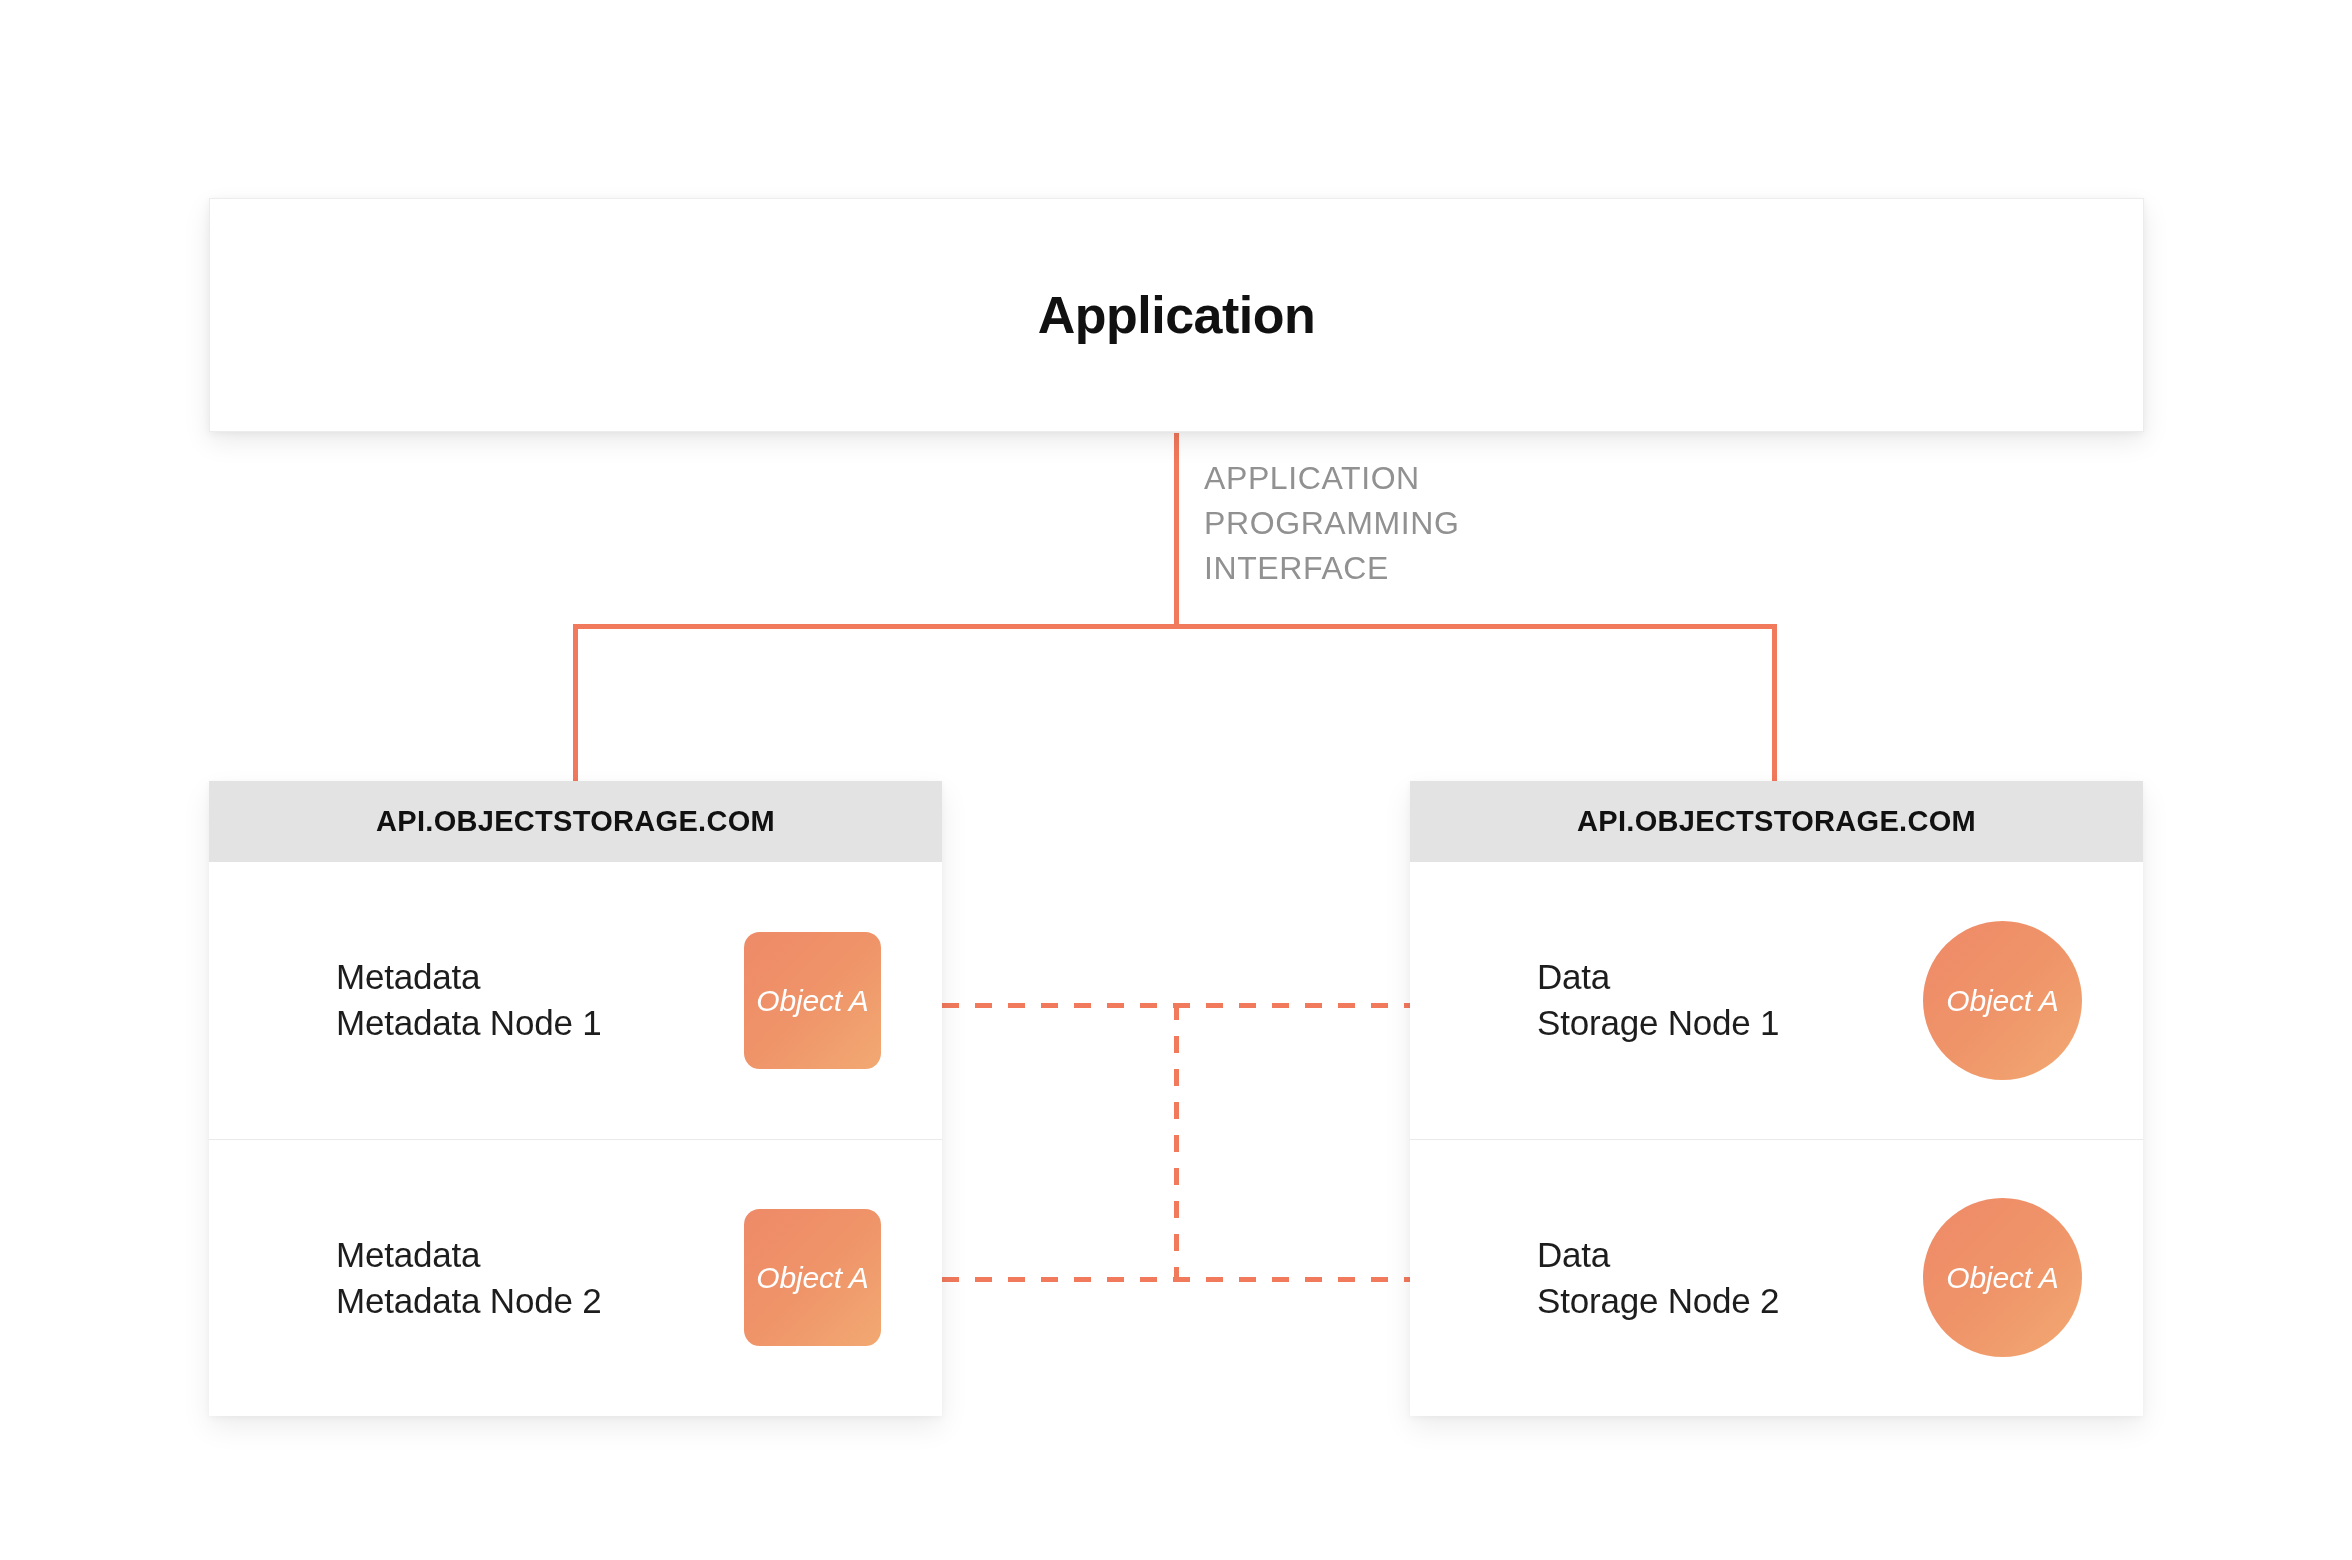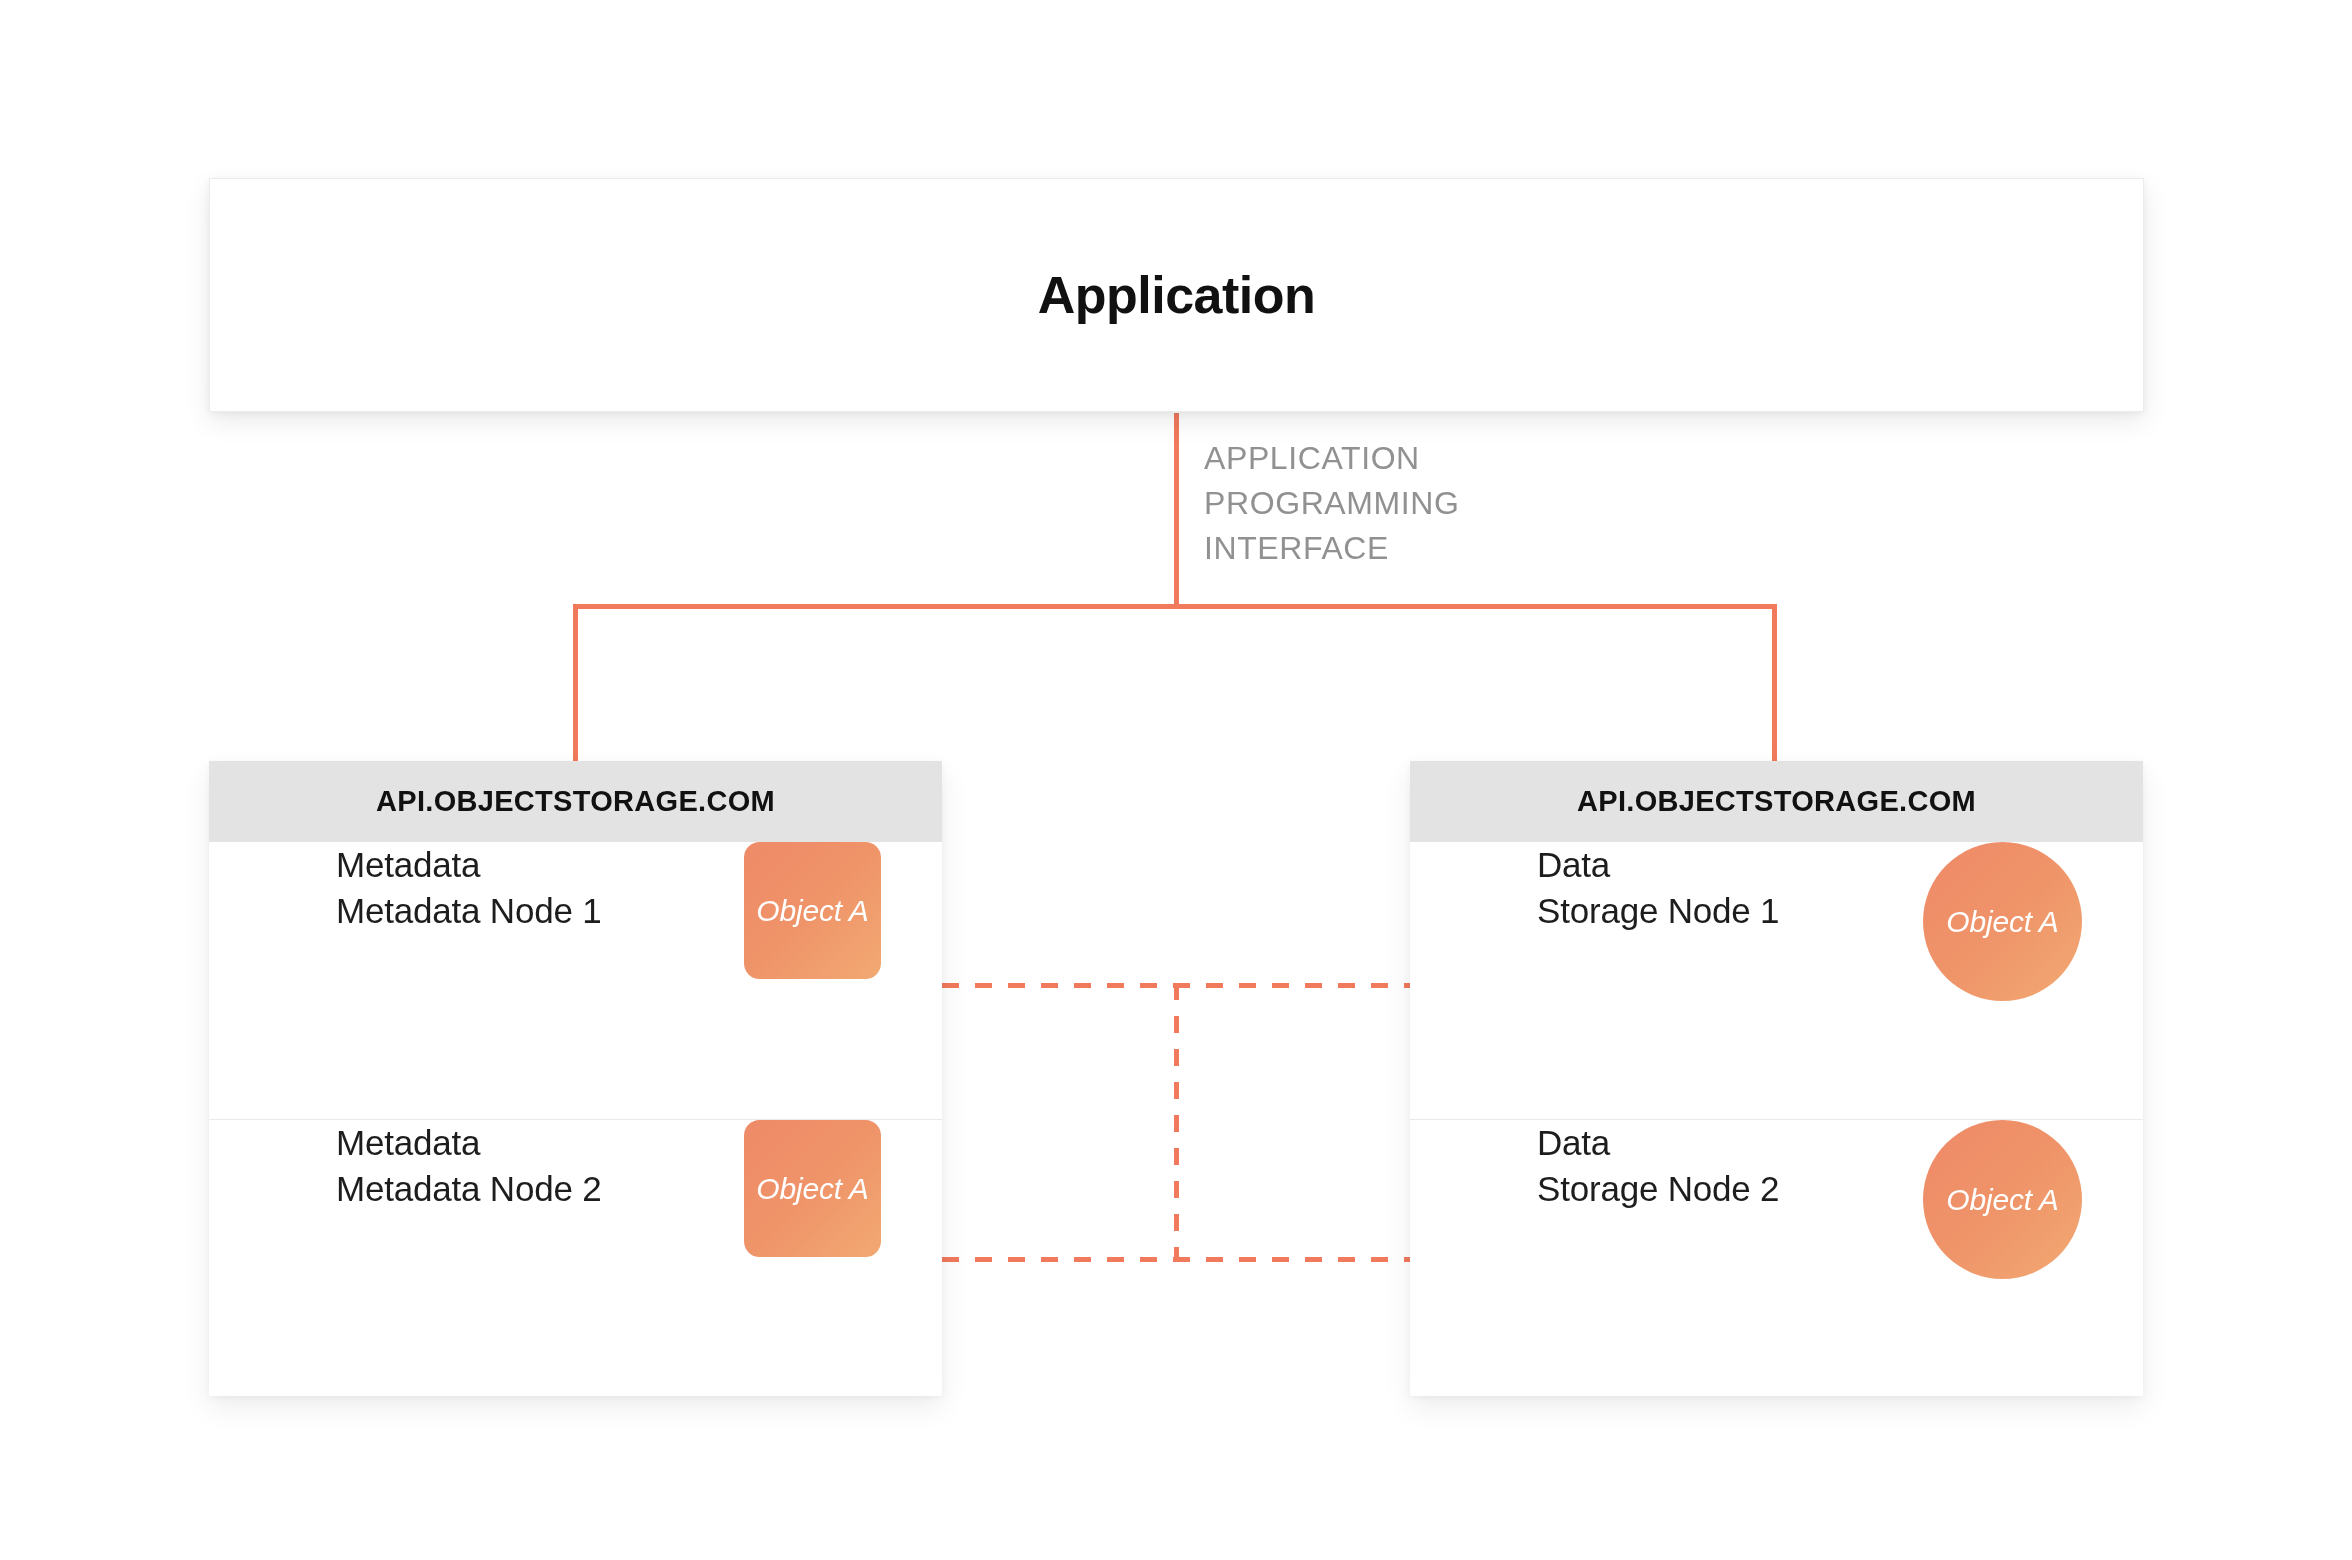--- a/index.html
+++ b/index.html
@@ -12,20 +12,21 @@
     height: 1560px;
     position: relative;
     overflow: hidden;
     font-family: "Liberation Sans", sans-serif;
     -webkit-font-smoothing: antialiased;
   }
 
   #stage {
     position: absolute;
     inset: 0;
+    margin-top: 20px;
   }
 
   
   .app-box {
     position: absolute;
     left: 209px;
     top: 178px;
     width: 1935px;
     height: 234px;
     background: #ffffff;
@@ -101,21 +102,21 @@
   }
 
   .card-body {
     flex: 1 1 auto;
     display: flex;
     flex-direction: column;
   }
   .node-row {
     flex: 1 1 0;
     display: flex;
-    align-items: flex-start;
+    align-items: center;
     padding: 0 61px 0 127px;
     box-sizing: border-box;
     position: relative;
   }
   .node-row + .node-row { border-top: 1px solid #eaeaea; }
 
   .node-text {
     flex: 1 1 auto;
     font-size: 35px;
     line-height: 46px;

